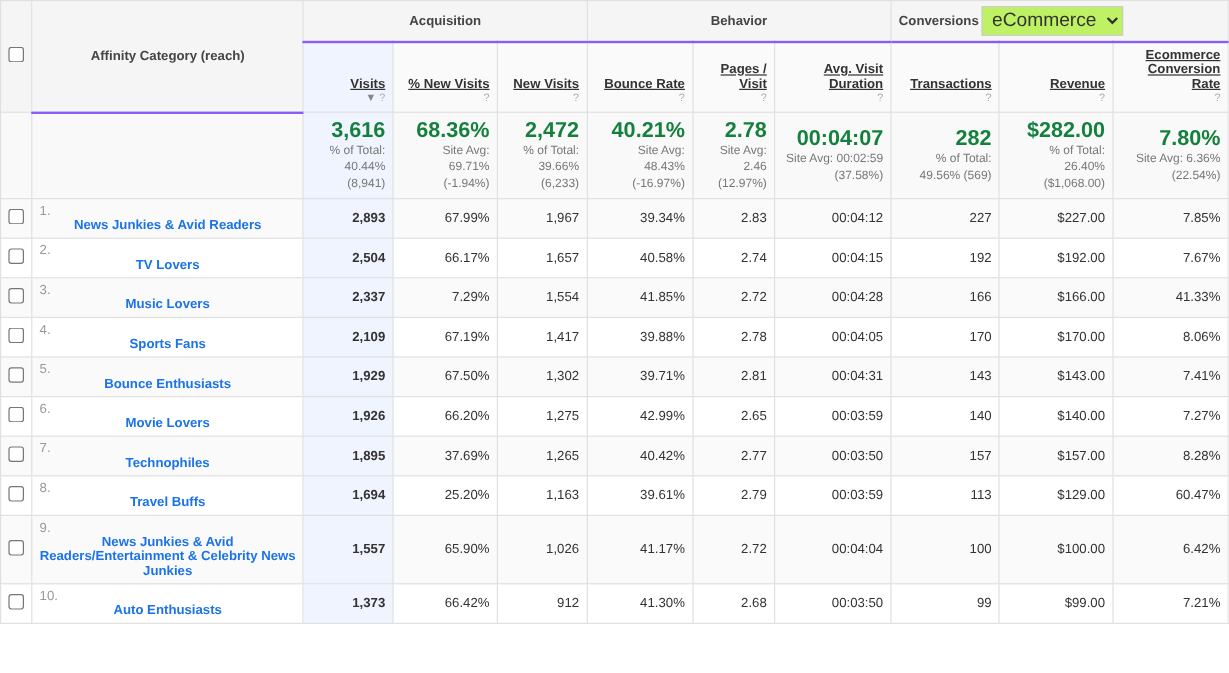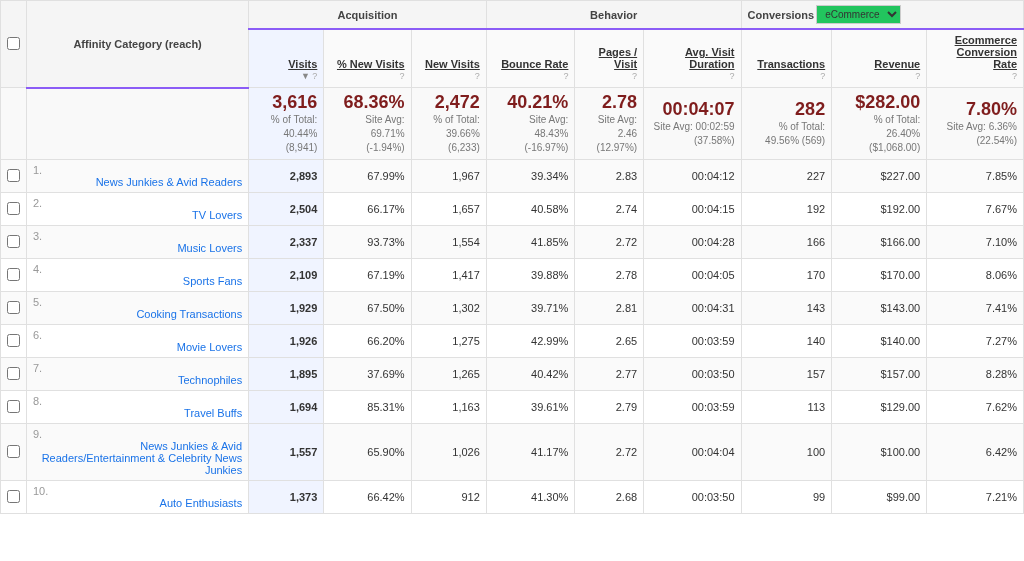--- a/index.html
+++ b/index.html
@@ -62,21 +62,21 @@
       color: #aaa;
       font-size: 9px;
     }
     .totals-row td {
       background: #f9f9f9;
       font-size: 12px;
     }
     .totals-main {
       font-size: 18px;
       font-weight: bold;
-      color: #7f1d1d;
+      color: #15803d;
       display: block;
     }
     .totals-sub {
       font-size: 10px;
       color: #777;
       display: block;
       line-height: 1.4;
     }
     .data-row td {
       background: #fff;
@@ -85,40 +85,41 @@
       background: #fafafa;
     }
     .row-num {
       color: #999;
       text-align: right;
       min-width: 24px;
     }
     .link-cell a {
       color: #1a73e8;
       text-decoration: none;
-      text-align: right;
+      text-align: center;
       display: block;
+      font-weight: bold;
     }
     .bold-val {
       font-weight: bold;
     }
     .checkbox-cell {
       width: 20px;
       text-align: center;
     }
     .conversions-header {
       display: flex;
       align-items: center;
       justify-content: flex-start;
       gap: 2px;
     }
     .ecommerce-select {
-      font-size: 10px;
+      font-size: 16px;
       border: 1px solid #ccc;
-      background: #22c55e;
+      background: #bef264;
       padding: 2px 4px;
       color: #333;
       cursor: pointer;
     }
     .visits-col {
       background-color: #f0f4ff !important;
     }
   </style>
 </head>
 <body>
@@ -269,28 +270,28 @@
     </tr>
         <tr class="data-row">
       <td class="checkbox-cell">
         <input type="checkbox" style="">
       </td>
       <td class="col-category link-cell">
         <span class="row-num">3.</span>
         <a href="#">Music Lovers</a>
       </td>
       <td class="visits-col bold-val">2,337</td>
-      <td>93.73%</td>
+      <td>7.29%</td>
       <td>1,554</td>
       <td>41.85%</td>
       <td>2.72</td>
       <td>00:04:28</td>
       <td>166</td>
       <td>$166.00</td>
-      <td>7.10%</td>
+      <td>41.33%</td>
     </tr>
         <tr class="data-row">
       <td class="checkbox-cell">
         <input type="checkbox" style="">
       </td>
       <td class="col-category link-cell">
         <span class="row-num">4.</span>
         <a href="#">Sports Fans</a>
       </td>
       <td class="visits-col bold-val">2,109</td>
@@ -302,21 +303,21 @@
       <td>170</td>
       <td>$170.00</td>
       <td>8.06%</td>
     </tr>
         <tr class="data-row">
       <td class="checkbox-cell">
         <input type="checkbox" style="">
       </td>
       <td class="col-category link-cell">
         <span class="row-num">5.</span>
-        <a href="#">Cooking Transactions</a>
+        <a href="#">Bounce Enthusiasts</a>
       </td>
       <td class="visits-col bold-val">1,929</td>
       <td>67.50%</td>
       <td>1,302</td>
       <td>39.71%</td>
       <td>2.81</td>
       <td>00:04:31</td>
       <td>143</td>
       <td>$143.00</td>
       <td>7.41%</td>
@@ -359,28 +360,28 @@
     </tr>
         <tr class="data-row">
       <td class="checkbox-cell">
         <input type="checkbox" style="">
       </td>
       <td class="col-category link-cell">
         <span class="row-num">8.</span>
         <a href="#">Travel Buffs</a>
       </td>
       <td class="visits-col bold-val">1,694</td>
-      <td>85.31%</td>
+      <td>25.20%</td>
       <td>1,163</td>
       <td>39.61%</td>
       <td>2.79</td>
       <td>00:03:59</td>
       <td>113</td>
       <td>$129.00</td>
-      <td>7.62%</td>
+      <td>60.47%</td>
     </tr>
         <tr class="data-row">
       <td class="checkbox-cell">
         <input type="checkbox" style="">
       </td>
       <td class="col-category link-cell">
         <span class="row-num">9.</span>
         <a href="#">News Junkies &amp; Avid Readers/Entertainment &amp; Celebrity News Junkies</a>
       </td>
       <td class="visits-col bold-val">1,557</td>

